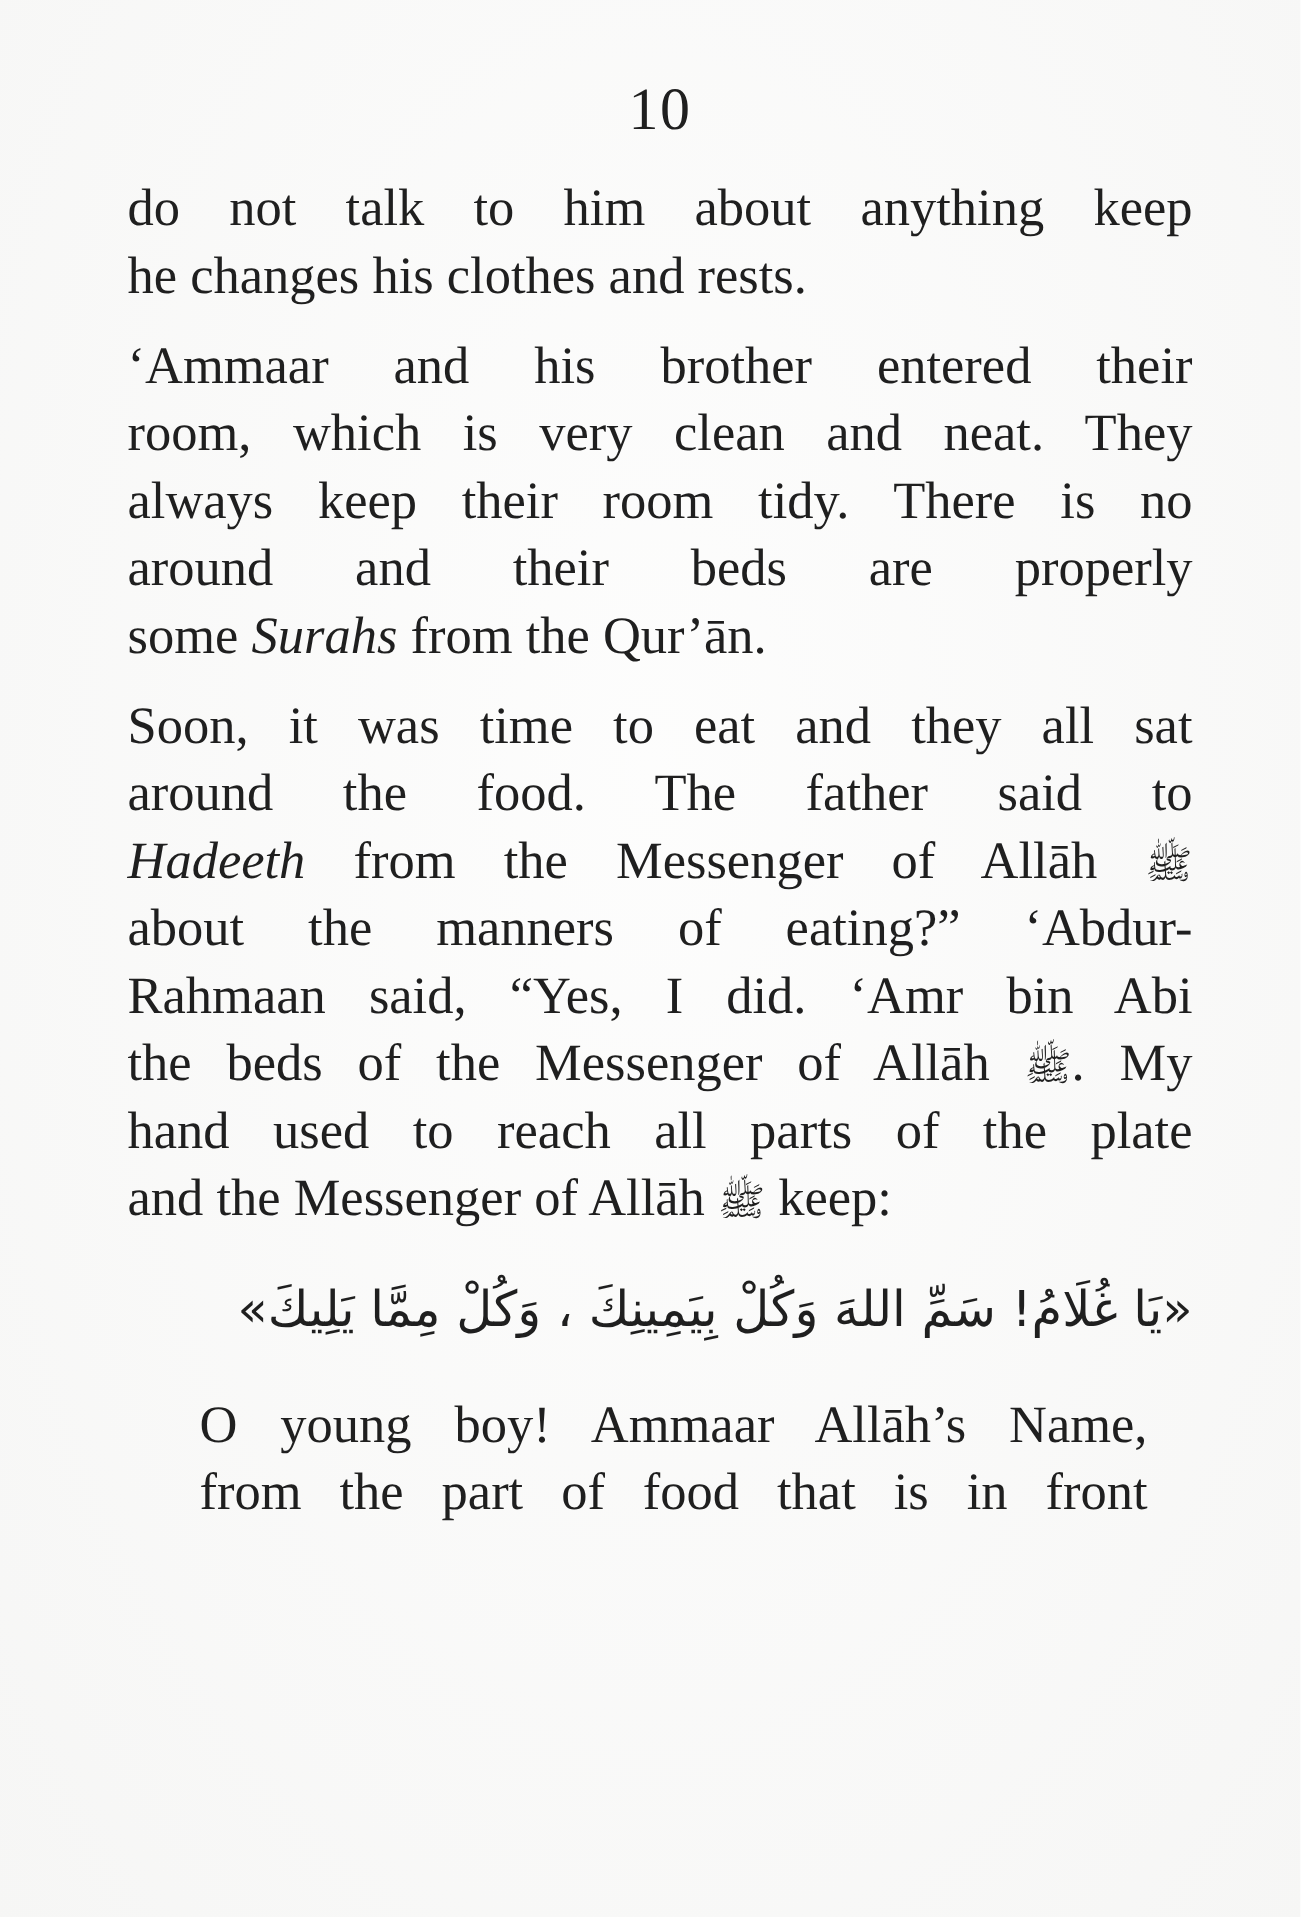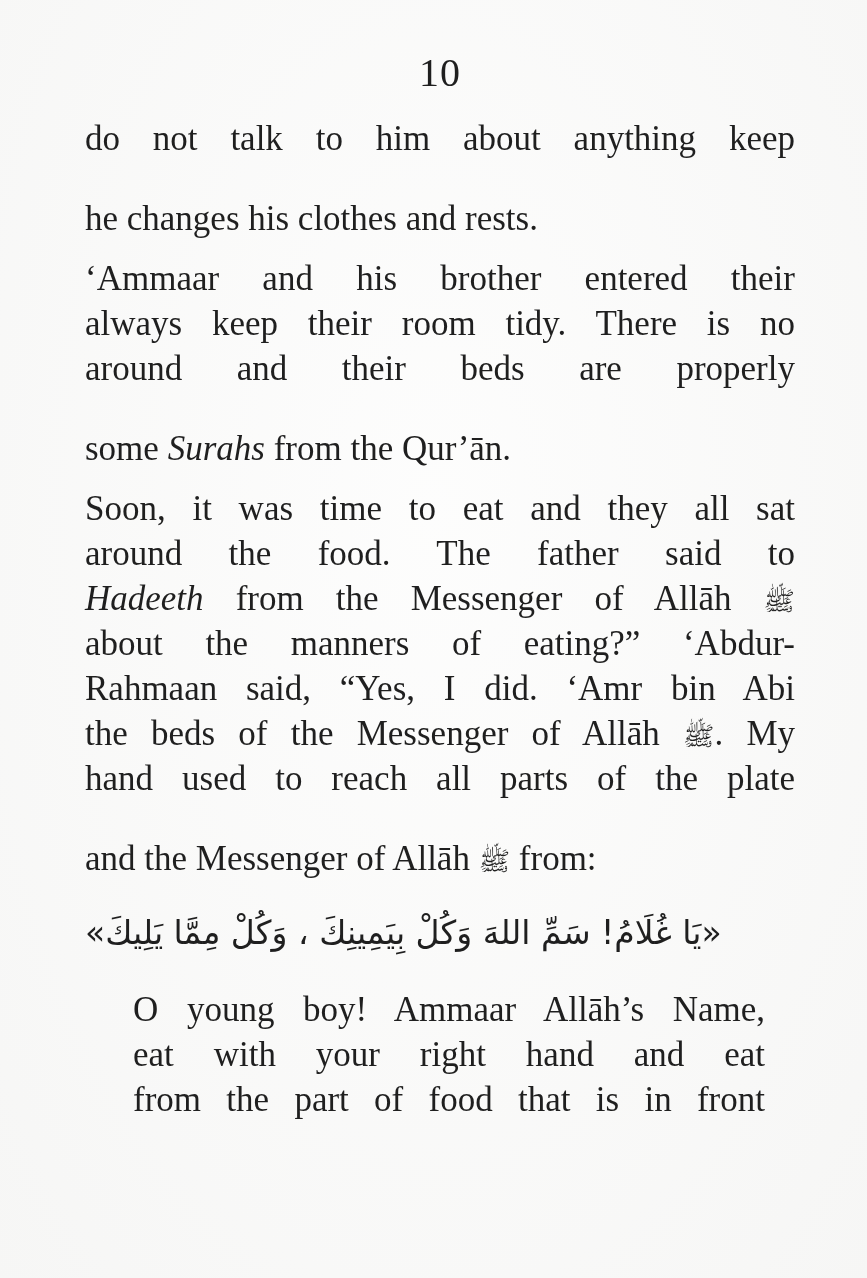--- a/index.html
+++ b/index.html
@@ -27,34 +27,34 @@
     letter-spacing: 1px;
   }
   .para { margin-bottom: 15px; }
   .line {
     font-size: 35px;
     line-height: 45px;
     text-align: justify;
     text-align-last: justify;
     white-space: normal;
   }
-  .line.last { text-align-last: left; margin-top: 35px; }
+  .line.last { text-align-last: left; }
   .em { font-style: italic; }
   .pbuh {
     font-family: "DejaVu Sans", sans-serif;
     font-size: 26px;
     line-height: 1;
   }
   .arabic-quote {
     direction: rtl;
     unicode-bidi: embed;
     font-family: "DejaVu Sans", sans-serif;
     font-size: 33px;
     line-height: 60px;
-    text-align: left;
+    text-align: right;
     margin: 22px 0 24px 0;
   }
   .translation {
     padding-left: 48px;
     padding-right: 30px;
     margin-bottom: 0;
   }
   .translation .line { text-align-last: justify; }
 </style>
 </head>
@@ -64,37 +64,37 @@
 
   <div class="page-number">10</div>
 
   <div class="para">
     <div class="line">do not talk to him about anything keep</div>
     <div class="line last">he changes his clothes and rests.</div>
   </div>
 
   <div class="para">
     <div class="line">‘Ammaar and his brother entered their</div>
+    <div class="line">room, which is very clean and neat. They</div>
     <div class="line">always keep their room tidy. There is no</div>
     <div class="line">around and their beds are properly</div>
     <div class="line last"><span>some </span><span class="em">Surahs</span><span> from the Qur’ān.</span></div>
   </div>
 
   <div class="para">
     <div class="line">Soon, it was time to eat and they all sat</div>
     <div class="line">around the food. The father said to</div>
     <div class="line"><span class="em">Hadeeth</span><span> from the Messenger of Allāh </span><span class="pbuh">ﷺ</span></div>
     <div class="line">about the manners of eating?” ‘Abdur-</div>
     <div class="line">Rahmaan said, “Yes, I did. ‘Amr bin Abi</div>
     <div class="line"><span>the beds of the Messenger of Allāh </span><span class="pbuh">ﷺ</span><span>. My</span></div>
     <div class="line">hand used to reach all parts of the plate</div>
-    <div class="line last"><span>and the Messenger of Allāh </span><span class="pbuh">ﷺ</span><span> from:</span></div>
+    <div class="line last"><span>and the Messenger of Allāh </span><span class="pbuh">ﷺ</span><span> keep:</span></div>
   </div>
 
   <div class="arabic-quote" dir="rtl">«يَا غُلَامُ! سَمِّ اللهَ وَكُلْ بِيَمِينِكَ ، وَكُلْ مِمَّا يَلِيكَ»</div>
 
   <div class="para translation">
     <div class="line">O young boy! Ammaar Allāh’s Name,</div>
-    <div class="line">eat with your right hand and eat</div>
     <div class="line">from the part of food that is in front</div>
   </div>
 
 </div>
 
 </body></html>

